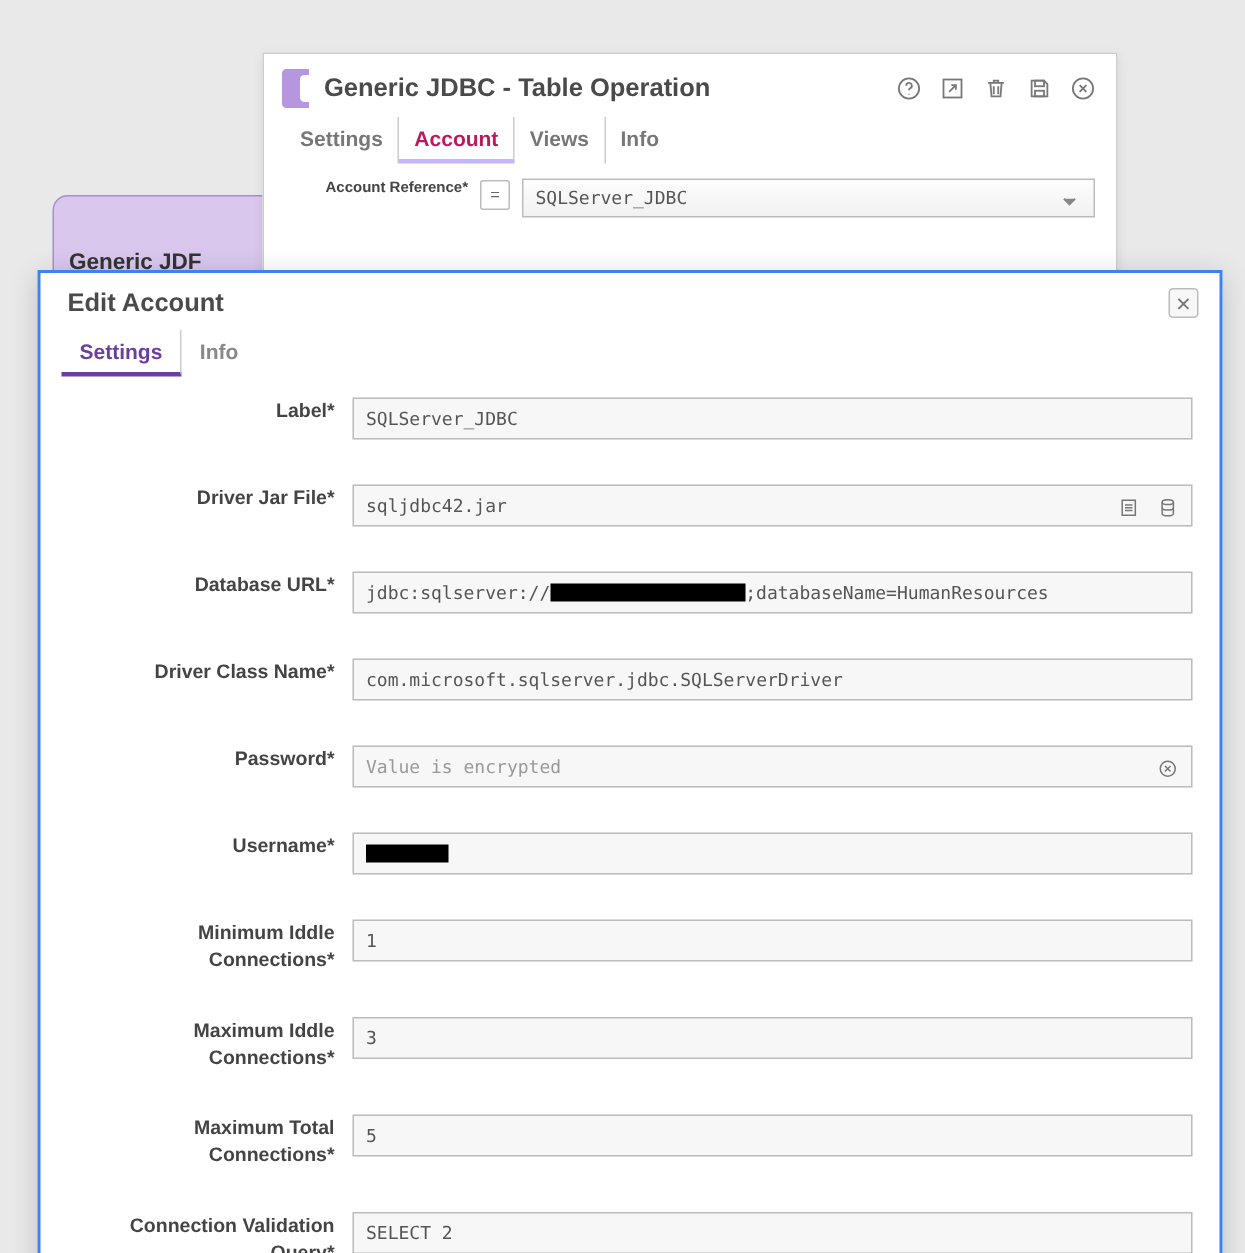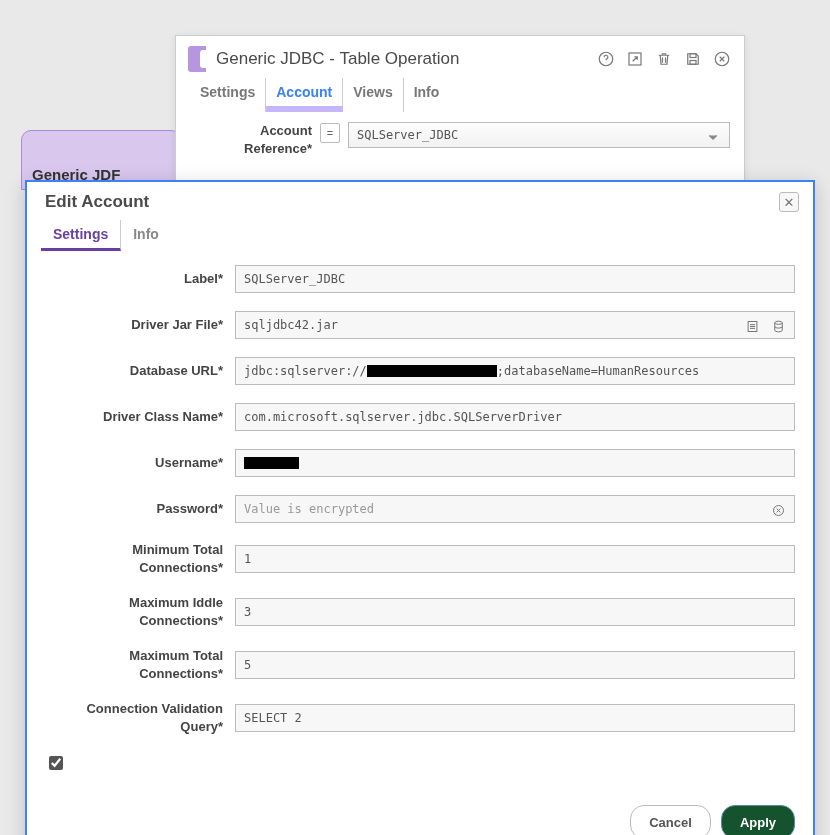--- a/index.html
+++ b/index.html
@@ -1,48 +1,48 @@
 <!DOCTYPE html>
 <html><head>
 <meta charset="utf-8">
 <style>
   html,body{margin:0;padding:0;width:830px;height:835px;font-family:"Segoe UI",Arial,sans-serif;font-size:13px;color:#333;background:#e9e9e9;overflow:hidden}
   *{box-sizing:border-box}
   
-  .bg-box{position:absolute;left:21px;top:130px;width:160px;height:60px;background:#d9c7ee;border:1px solid #a98cd1;border-radius:10px 10px 0 0;display:flex;align-items:flex-end;padding:6px 10px;font-weight:700;font-size:15px;color:#333}
+  .bg-box{position:absolute;left:35px;top:130px;width:160px;height:60px;background:#d9c7ee;border:1px solid #a98cd1;border-radius:10px 10px 0 0;display:flex;align-items:flex-end;padding:6px 10px;font-weight:700;font-size:15px;color:#333}
   
   .panel-back{position:absolute;left:175px;top:35px;width:570px;height:160px;background:#fff;border:1px solid #ccc;box-shadow:0 2px 8px rgba(0,0,0,.08)}
   .panel-back .hdr{display:flex;align-items:center;padding:10px 12px 6px 12px}
   .panel-back .logo{width:18px;height:26px;background:#b796e0;border-radius:3px 0 0 3px;margin-right:10px;position:relative}
   .panel-back .logo::after{content:"";position:absolute;right:-6px;top:4px;width:12px;height:18px;background:#fff;border-radius:3px 0 0 3px}
-  .panel-back .ttl{font-size:17px;font-weight:400;color:#4a4a4a;flex:1}
+  .panel-back .ttl{font-size:17px;font-weight:700;color:#4a4a4a;flex:1}
   .panel-back .icons{display:flex;gap:9px;align-items:center;color:#777}
   .panel-back .icons span{cursor:pointer}
   .ico{display:inline-flex;width:20px;height:20px;align-items:center;justify-content:center}
   .ico svg{width:18px;height:18px;stroke:#777;fill:none;stroke-width:1.6}
   .tabs{display:flex;gap:0;padding:0 14px;font-size:14px;color:#777;font-weight:600}
   .tabs .tab{padding:6px 10px;border-right:1px solid #ccc;cursor:pointer}
   .tabs .tab:last-child{border-right:none}
-  .tabs .tab.active{color:#3b82f6;border-bottom:6px solid #c4b5fd}
+  .tabs .tab.active{color:#be185d;border-bottom:3px solid #c4b5fd}
   .acct-row{display:flex;align-items:flex-start;padding:10px 14px 0 14px}
-  .acct-label{width:130px;text-align:right;font-weight:700;color:#444;font-size:13px;line-height:1.35;padding-right:8px}
+  .acct-label{width:130px;text-align:right;font-weight:700;color:#444;font-size:10px;line-height:1.35;padding-right:8px}
   .acct-eq{width:20px;height:20px;border:1px solid #bbb;border-radius:2px;display:flex;align-items:center;justify-content:center;font-size:11px;color:#666;margin-right:8px;margin-top:1px;background:#fff}
   .acct-select{flex:1;height:26px;border:1px solid #bbb;background:linear-gradient(#fdfdfd,#f1f1f1);display:flex;align-items:center;padding:0 8px;font-family:Consolas,monospace;font-size:12px;color:#555;position:relative}
   .acct-select .chev{position:absolute;right:6px;top:4px}
   
   .modal{position:absolute;left:25px;top:180px;width:790px;background:#fff;border:2px solid #3b82f6;box-shadow:0 4px 18px rgba(0,0,0,.18)}
   .modal-hdr{display:flex;align-items:center;padding:10px 14px 4px 18px}
   .modal-hdr .mtitle{font-size:17px;font-weight:700;color:#4a4a4a;flex:1}
   .modal-hdr .close{width:20px;height:20px;border:1px solid #bbb;border-radius:3px;display:flex;align-items:center;justify-content:center;color:#777;cursor:pointer;background:#f7f7f7;font-size:13px}
   .mtabs{display:flex;padding:4px 14px 0 14px;font-size:14px;font-weight:600;color:#888}
   .mtabs .tab{padding:6px 12px;border-right:1px solid #ccc;cursor:pointer}
   .mtabs .tab:last-child{border-right:none}
   .mtabs .tab.active{color:#6b3fa0;border-bottom:3px solid #6b3fa0}
   .form{padding:14px 18px 4px 18px}
-  .row{display:flex;align-items:center;margin-bottom:18px}
+  .row{display:flex;align-items:flex-start;margin-bottom:30px}
   .row .lbl{width:190px;text-align:right;padding-right:12px;font-weight:700;color:#444;font-size:13px;line-height:1.35}
   .row .ctrl{flex:1}
   .inp{width:100%;height:28px;border:1px solid #bcbcbc;background:#f7f7f7;padding:0 8px;font-family:Consolas,monospace;font-size:12px;color:#555;display:flex;align-items:center;position:relative}
   .inp .redact{display:inline-block;height:12px;background:#000;vertical-align:middle}
   .inp .r-icons{position:absolute;right:6px;top:4px;display:flex;gap:6px}
   .inp .r-icons .ico svg{width:15px;height:15px}
   .inp.placeholder{color:#999}
   .chk{width:14px;height:14px;accent-color:#555}
   .footer{display:flex;justify-content:flex-end;gap:10px;padding:10px 18px 18px 18px}
   .btn{height:34px;padding:0 18px;border:1px solid #bbb;background:#fff;color:#555;font-weight:600;font-size:13px;cursor:pointer;border-radius:14px}
@@ -172,47 +172,47 @@
     <div class="row">
       <div class="lbl">Driver Class Name*</div>
       <div class="ctrl">
           <div class="inp">
             <span>com.microsoft.sqlserver.jdbc.SQLServerDriver</span>
           </div>
         </div>
     </div>
 
     <div class="row">
-      <div class="lbl">Username*</div>
-      <div class="ctrl">
-          <div class="inp">
-            <span class="redact" style="width:55px"></span>
-          </div>
-        </div>
-    </div>
-
-    <div class="row">
       <div class="lbl">Password*</div>
       <div class="ctrl">
           <div class="inp placeholder">
         <span>Value is encrypted</span>
         <span class="r-icons">
               <span class="ico">
                 <svg viewBox="0 0 24 24">
                   <circle cx="12" cy="12" r="8"></circle>
                   <path d="M9 9l6 6M15 9l-6 6"></path>
                 </svg>
               </span>
             </span>
       </div>
         </div>
     </div>
 
     <div class="row">
-      <div class="lbl">Minimum Total Connections*</div>
+      <div class="lbl">Username*</div>
+      <div class="ctrl">
+          <div class="inp">
+            <span class="redact" style="width:55px"></span>
+          </div>
+        </div>
+    </div>
+
+    <div class="row">
+      <div class="lbl">Minimum Iddle Connections*</div>
       <div class="ctrl">
           <div class="inp">
             <span>1</span>
           </div>
         </div>
     </div>
 
     <div class="row">
       <div class="lbl">Maximum Iddle Connections*</div>
       <div class="ctrl">

